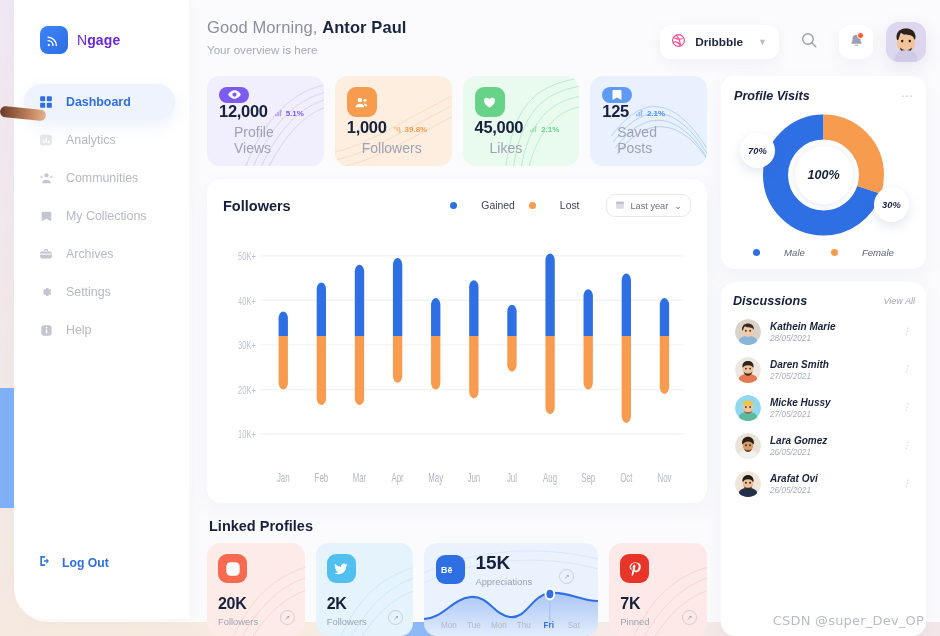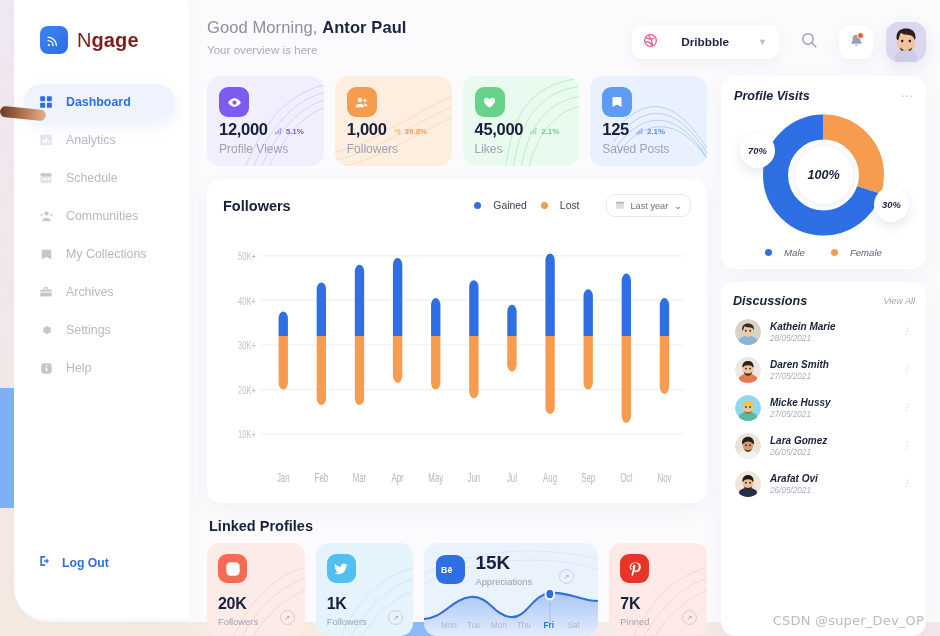--- a/index.html
+++ b/index.html
@@ -49,21 +49,21 @@
     z-index: 3;
   }
   .brand { display: flex; align-items: center; gap: 9px; padding: 0 0 0 26px; margin-bottom: 30px; }
   .brand-logo {
     width: 28px; height: 28px; border-radius: 8px;
     background: linear-gradient(135deg,#3b82f6 10%,#2f6fe4 90%);
     position: relative; flex: 0 0 28px;
     display:flex; align-items:center; justify-content:center;
   }
   .brand-logo svg { display:block; }
-  .brand-name { font-size: 20px; color: #7f1d1d; letter-spacing: .1px; }
+  .brand-name { font-size: 14px; color: #6d28d9; letter-spacing: .1px; }
   .brand-name b { font-weight: 700; }
   .brand-name span.light { font-weight: 400; }
 
   .nav { display: flex; flex-direction: column; gap: 2px; padding: 0 14px 0 10px; }
   .nav-item {
     display: flex; align-items: center; gap: 12px;
     height: 36px; padding: 0 14px;
     border-radius: 18px;
     font-size: 12.4px; color: #b6b8c4; cursor: pointer;
     white-space: nowrap;
@@ -92,21 +92,21 @@
     padding: 18px 14px 0 18px;
     display: flex; flex-direction: column;
     position: relative; z-index: 2;
   }
   #topbar { display: flex; align-items: flex-start; gap: 10px; height: 58px; flex: 0 0 58px; }
   .greet-title { font-size: 16.5px; color: #8b8e9c; font-weight: 400; letter-spacing: .1px; }
   .greet-title b { color: #1b2440; font-weight: 700; }
   .greet-sub { font-size: 11.6px; color: #a7aab8; margin-top: 6px; }
   .topbar-right { margin-left: auto; display: flex; align-items: center; gap: 13px; padding-top: 4px; }
   .brand-select {
-    display: flex; align-items: center; gap: 23px;
+    display: flex; align-items: center; gap: 9px;
     background: #ffffff; border-radius: 11px;
     height: 34px; padding: 0 12px 0 11px; cursor: pointer;
     box-shadow: 0 4px 14px rgba(120,120,160,.08);
     font-size: 11.8px; font-weight: 700; color: #1b2440;
   }
   .brand-select .caret { color: #b9bcc8; font-size: 9px; margin-left: 6px; }
   .round-btn {
     width: 34px; height: 34px; border-radius: 11px; background: #fff;
     display: flex; align-items: center; justify-content: center; cursor: pointer;
     box-shadow: 0 4px 14px rgba(120,120,160,.08); position: relative;
@@ -137,28 +137,28 @@
   .stat .swoosh { position: absolute; right: 0; top: 0; width: 100%; height: 100%; }
   .stat-ico {
     width: 30px; height: 30px; border-radius: 9px;
     display: flex; align-items: center; justify-content: center; position: relative; z-index: 2;
   }
   .stat-ico svg { fill: #fff; display: block; }
   .stat-bottom { margin-top: auto; position: relative; z-index: 2; }
   .stat-row { display: flex; align-items: flex-end; gap: 6px; }
   .stat-val { font-size: 16.5px; font-weight: 700; color: #17203c; letter-spacing: -.3px; line-height: 1; }
   .stat-delta { display: flex; align-items: center; gap: 3px; font-size: 8px; font-weight: 700; margin-bottom: 1px; }
-  .stat-label { font-size: 12px; color: #9ea2b2; margin-top: 5px; }
+  .stat-label { font-size: 14px; color: #9ea2b2; margin-top: 5px; margin-left: 15px; }
 
   
   #followers-card { padding: 15px 16px 10px 16px; position: relative; flex: 1; min-height: 0; display:flex; flex-direction:column; }
   .card-head { display: flex; align-items: center; }
   .card-title { font-size: 14.5px; font-weight: 700; color: #17203c; }
   .legend { margin-left: auto; display: flex; align-items: center; gap: 14px; }
-  .legend-item { display: flex; align-items: center; gap: 12px; font-size: 10.4px; color: #3c4257; }
+  .legend-item { display: flex; align-items: center; gap: 24px; font-size: 10.4px; color: #3c4257; }
   .legend-dot { width: 7px; height: 7px; border-radius: 50%; }
   .range-select {
     display:flex; align-items:center; gap:6px;
     border:1px solid #e6e8ef; border-radius: 9px; height: 23px; padding: 0 8px;
     font-size: 9.2px; color:#6b7085; margin-left: 12px; cursor:pointer;
   }
   #chart-area { flex:1; position: relative; margin-top: 8px; min-height:0; }
   #chart-svg { position:absolute; inset:0; width:100%; height:100%; }
   .y-lab { font-size: 8px; fill: #bfc2ce; }
   .x-lab { font-size: 8.4px; fill: #b4b7c4; }
@@ -276,32 +276,20 @@
           <svg width="14" height="14" viewBox="0 0 24 24">
               <rect x="2" y="3" width="20" height="18" rx="3" opacity=".45"></rect>
               <rect x="6.5" y="11" width="2.8" height="6.5" rx="1.1" fill="#fff"></rect>
               <rect x="11" y="7.5" width="2.8" height="10" rx="1.1" fill="#fff"></rect>
               <rect x="15.5" y="13" width="2.8" height="4.5" rx="1.1" fill="#fff"></rect>
             </svg>
         </span>
         <span>Analytics</span>
       </div>
 
-      <div class="nav-item">
-        <span class="nav-ico">
-          <svg width="14" height="14" viewBox="0 0 24 24">
-              <rect x="2.5" y="4" width="19" height="17" rx="3" opacity=".45"></rect>
-              <rect x="2.5" y="4" width="19" height="5.2" rx="2.4"></rect>
-              <rect x="6" y="12" width="3" height="3" rx="1" fill="#fff"></rect>
-              <rect x="10.5" y="12" width="3" height="3" rx="1" fill="#fff"></rect>
-              <rect x="15" y="12" width="3" height="3" rx="1" fill="#fff"></rect>
-            </svg>
-        </span>
-        <span>Schedule</span>
-      </div>
 
       <div class="nav-item">
         <span class="nav-ico">
           <svg width="15" height="15" viewBox="0 0 24 24">
               <circle cx="12" cy="7" r="3.4"></circle>
               <path d="M5.2 19.5c0-3.4 3-5.6 6.8-5.6s6.8 2.2 6.8 5.6z"></path>
               <circle cx="4.2" cy="9.5" r="2.3" opacity=".6"></circle>
               <circle cx="19.8" cy="9.5" r="2.3" opacity=".6"></circle>
             </svg>
         </span>
@@ -673,21 +661,21 @@
                     <path d="M40 93 C 60 62, 84 42, 114 34"></path>
                     <path d="M52 93 C 70 68, 92 52, 116 46"></path>
                   </g>
               </svg>
               <div class="lp-ico" style="background:#51c0f0">
                 <svg width="16" height="16" viewBox="0 0 24 24" fill="#fff">
                     <path d="M22 5.8c-.7.3-1.5.6-2.3.7a4 4 0 001.8-2.2c-.8.5-1.7.8-2.6 1a4 4 0 00-6.9 3.7A11.5 11.5 0 013.2 4.6a4 4 0 001.3 5.4c-.7 0-1.3-.2-1.8-.5a4 4 0 003.2 4 4 4 0 01-1.8.1 4 4 0 003.7 2.8A8.1 8.1 0 012 18a11.4 11.4 0 006.2 1.8c7.5 0 11.6-6.2 11.6-11.6v-.5c.8-.6 1.5-1.3 2.2-2z"></path>
                   </svg>
               </div>
               <div class="lp-bottom">
-                <div class="lp-val">1K</div>
+                <div class="lp-val">2K</div>
                 <div class="lp-label">Followers</div>
               </div>
               <div class="lp-arrow">↗</div>
             </div>
 
             <div class="lp lp-wide" style="background:#eaf2fe">
               <svg class="swoosh" viewBox="0 0 210 93" preserveAspectRatio="none" style="position:absolute;inset:0;width:100%;height:100%">
                 <g fill="none" stroke="#d6e6fb" stroke-width="1">
                     <path d="M0 30 C 60 6, 140 2, 210 16"></path>
                     <path d="M0 40 C 60 16, 140 10, 210 26"></path>

